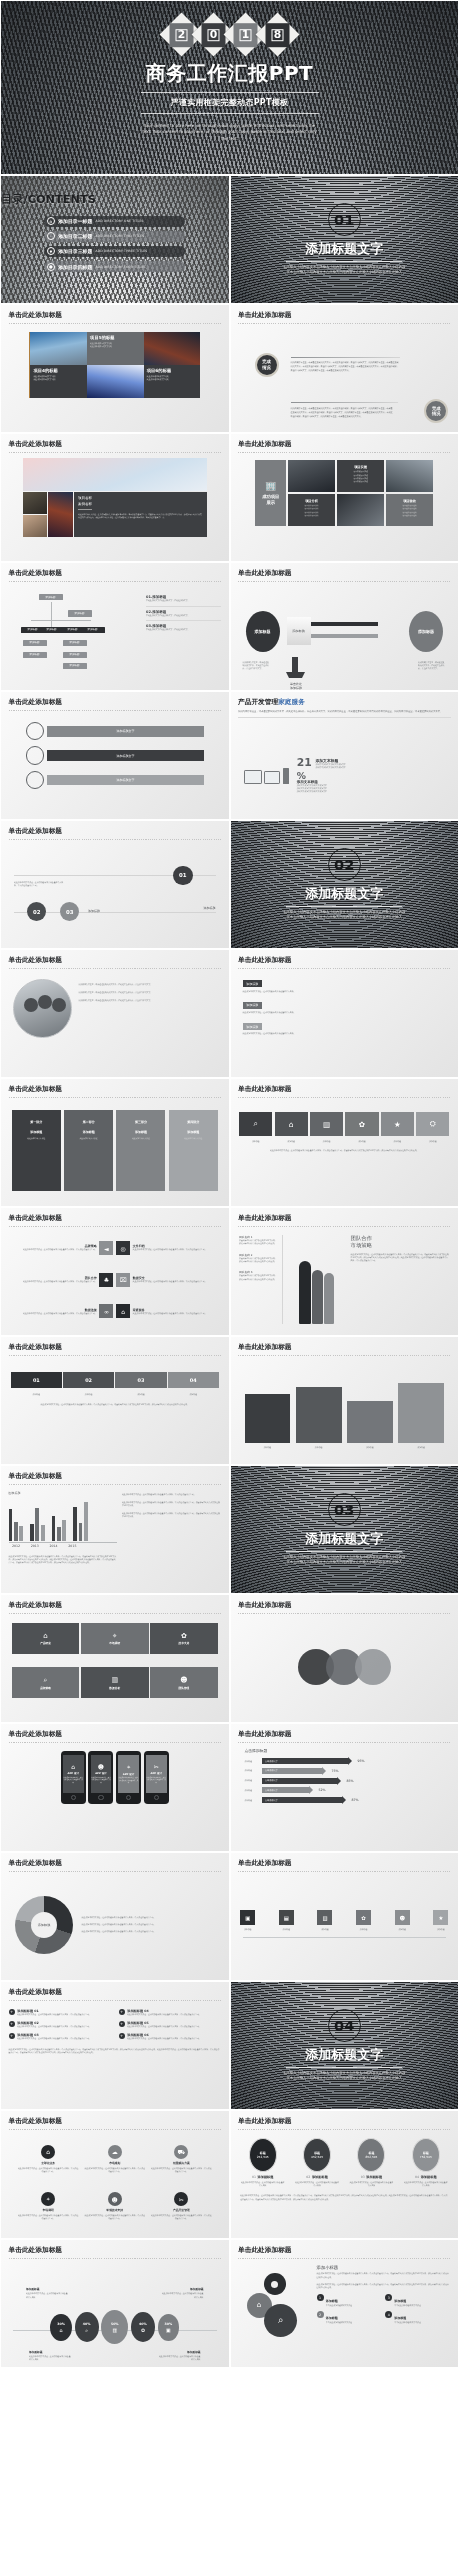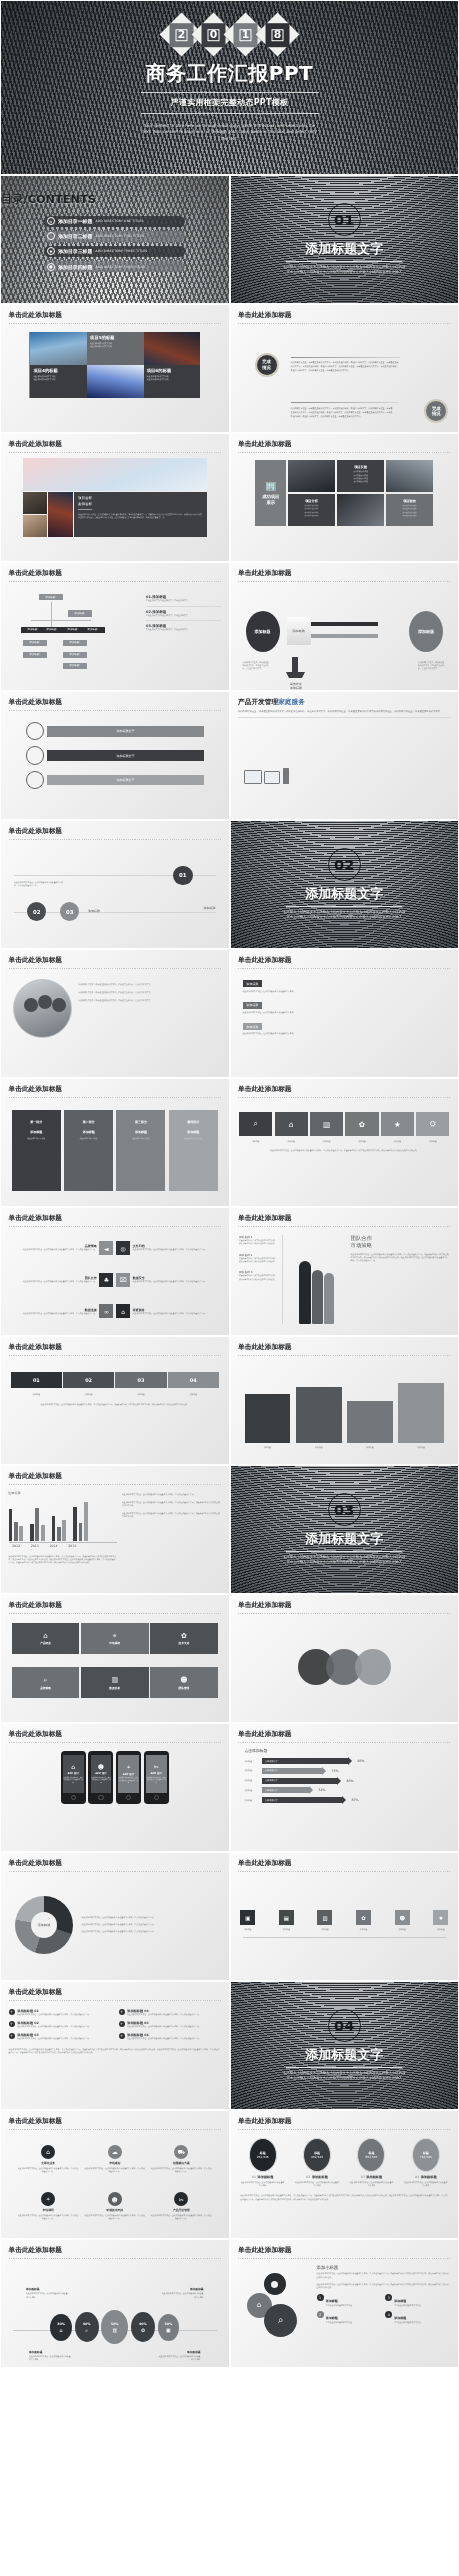--- a/index.html
+++ b/index.html
@@ -473,20 +473,35 @@
       </div>
     </div>
     <div style="padding:2.7px 7.5px 0" class="tiny">您的内容打在这里，或者通过复制您的文本后，在此框中选择粘贴，并选择只保留文字。您的内容打在这里，或者通过复制您的文本后您的内容打在这里。您的内容打在这里，或者通过复制您的文本后。</div>
     <div style="margin:3.8px 7.5px 0;height:0.5px;background:#d9d9d9"></div>
     <div style="position:absolute;top:45px;left:0;right:0;bottom:4.3px;display:flex;align-items:center;padding:0 13px;gap:7.5px">
       <div style="display:flex;align-items:flex-end;gap:2.7px">
         <div class="mon"></div>
         <div class="mon" style="width:16px;height:12.4px"></div>
         <div style="width:6px;height:16px;background:#75787b;border-radius:0.5px"></div>
       </div>
+      <div style="flex:1">
+        <div style="display:flex;align-items:flex-start;gap:3.8px">
+          <div style="font-size:10.8px;font-weight:bold;color:#5d6063;line-height:1">21</div>
+          <div>
+            <div style="font-size:3.8px;font-weight:bold;color:#35383b">添加文本标题</div>
+            <div class="tiny2" style="white-space:pre-line">添加文本添加文本添加文本添加文本
+添加文本添加文本添加文本添加文本</div>
+          </div>
+        </div>
+        <div style="font-size:9.2px;font-weight:bold;color:#5d6063;line-height:1;margin-top:1.1px">%</div>
+        <div style="font-size:3.5px;font-weight:bold;color:#35383b">添加文本标题</div>
+        <div class="tiny2" style="white-space:pre-line">添加文本添加文本添加文本添加文本
+添加文本添加文本添加文本添加文本
+添加文本添加文本添加文本添加文本</div>
+      </div>
     </div>
   </div>
 </div>
 
 <div class="row">
   <div class="slide">
     <div class="s-head">
           <div class="s-title">单击此处添加标题</div>
         </div>
     <div class="s-under"></div>

